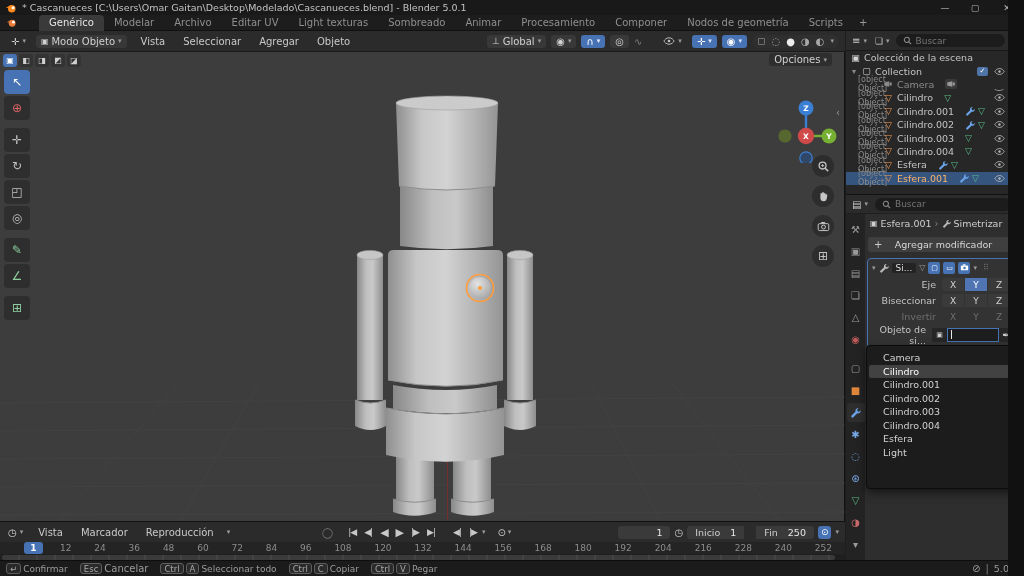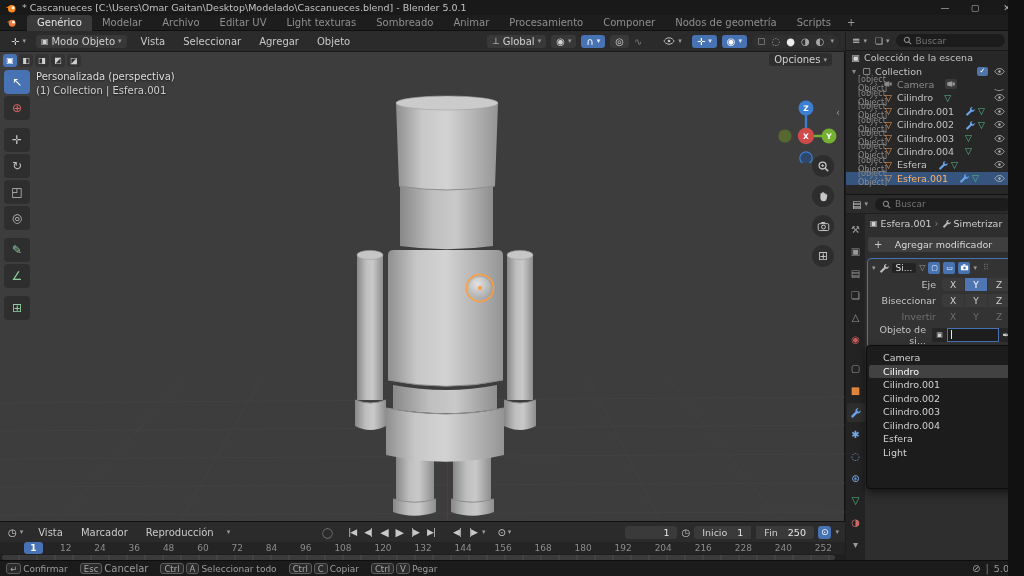--- a/index.html
+++ b/index.html
@@ -82,21 +82,21 @@
   </div>
 
   <div class="abs row" style="left:0;top:15px;width:1024px;height:16px;background:#1d1d1d;border-bottom:1px solid #111;padding-left:4px">
     <span style="margin:0 2px">
       <svg width="11" height="11" viewBox="0 0 16 16">
           <circle cx="9" cy="9" r="5" fill="#e87d3c"></circle>
           <circle cx="10.8" cy="7.6" r="2" fill="#fff"></circle>
           <path d="M1 7.5 L8 4.2 L6 8 Z" fill="#e87d3c"></path>
         </svg>
     </span>
-    <span class="row" style="height:100%;margin-left:8px">
+    <span class="row" style="height:100%;margin-left:20px">
 
     <span class="tab active" style="font-size:10px;height:16px;display:flex;align-items:center">Genérico</span>
         <span class="tab" style="font-size:10px;height:16px;display:flex;align-items:center">Modelar</span>
         <span class="tab" style="font-size:10px;height:16px;display:flex;align-items:center">Archivo</span>
         <span class="tab" style="font-size:10px;height:16px;display:flex;align-items:center">Editar UV</span>
         <span class="tab" style="font-size:10px;height:16px;display:flex;align-items:center">Light texturas</span>
         <span class="tab" style="font-size:10px;height:16px;display:flex;align-items:center">Sombreado</span>
         <span class="tab" style="font-size:10px;height:16px;display:flex;align-items:center">Animar</span>
         <span class="tab" style="font-size:10px;height:16px;display:flex;align-items:center">Procesamiento</span>
         <span class="tab" style="font-size:10px;height:16px;display:flex;align-items:center">Componer</span>
@@ -279,24 +279,20 @@
         </span>
       <span class="tbtn">
           <span style="color:#8fcf9f">∠</span>
         </span>
       <span style="height:4px"></span>
       <span class="tbtn">
           <span style="color:#8fcf9f">⊞</span>
         </span>
     </div>
 
-    <div style="position:absolute;left:36px;top:40px;color:#dedede;text-shadow:0 1px 2px rgba(0,0,0,.6)">
-      <div style="font-size:10px">Personalizada (perspectiva)</div>
-      <div style="font-size:10px;margin-top:3px;color:#cfcfcf">(1) Collection | Esfera.001</div>
-    </div>
 
     <span class="chip" style="position:absolute;right:12px;top:22px;background:#2e2e2e">
         <span>Opciones</span>
         <span class="chev">▾</span>
       </span>
 
     <svg width="64" height="72" viewBox="0 0 64 72" style="position:absolute;left:776px;top:60px">
       <line x1="30" y1="24" x2="30" y2="41" stroke="#3b7fd4" stroke-width="2.4"></line>
       <line x1="38" y1="45" x2="50" y2="45" stroke="#76b033" stroke-width="2.4"></line>
       <circle cx="30" cy="17" r="7.5" fill="#3b7fd4"></circle>
@@ -821,21 +817,21 @@
         <span class="chev">▾</span>
       </span>
 
       <span style="flex:1"></span>
       <span style="width:52px;height:13px;background:#3a3a3a;border-radius:3px;display:inline-flex;align-items:center;justify-content:flex-end;padding-right:8px;color:#e8e8e8;font-size:9.5px">1</span>
       <span style="color:#c0c0c0">◷</span>
       <span class="row" style="background:#3a3a3a;border-radius:3px 0 0 3px;height:13px;padding:0 8px;gap:10px">
           <span style="font-size:9.5px;color:#cfcfcf">Inicio</span>
           <span style="font-size:9.5px;color:#e8e8e8">1</span>
         </span>
-      <span class="row" style="background:#3a3a3a;border-radius:0 3px 3px 0;height:13px;padding:0 8px;gap:10px;margin-left:1px">
+      <span class="row" style="background:#3a3a3a;border-radius:0 3px 3px 0;height:13px;padding:0 8px;gap:10px;margin-left:8px">
           <span style="font-size:9.5px;color:#cfcfcf">Fin</span>
           <span style="font-size:9.5px;color:#e8e8e8">250</span>
         </span>
       <span class="chip blue" style="padding:0 3px;height:13px">
           <span style="font-size:9px">⊙</span>
         </span>
       <span class="chev">▾</span>
     </div>
 
     <div style="position:relative;height:12px;background:#242424">

